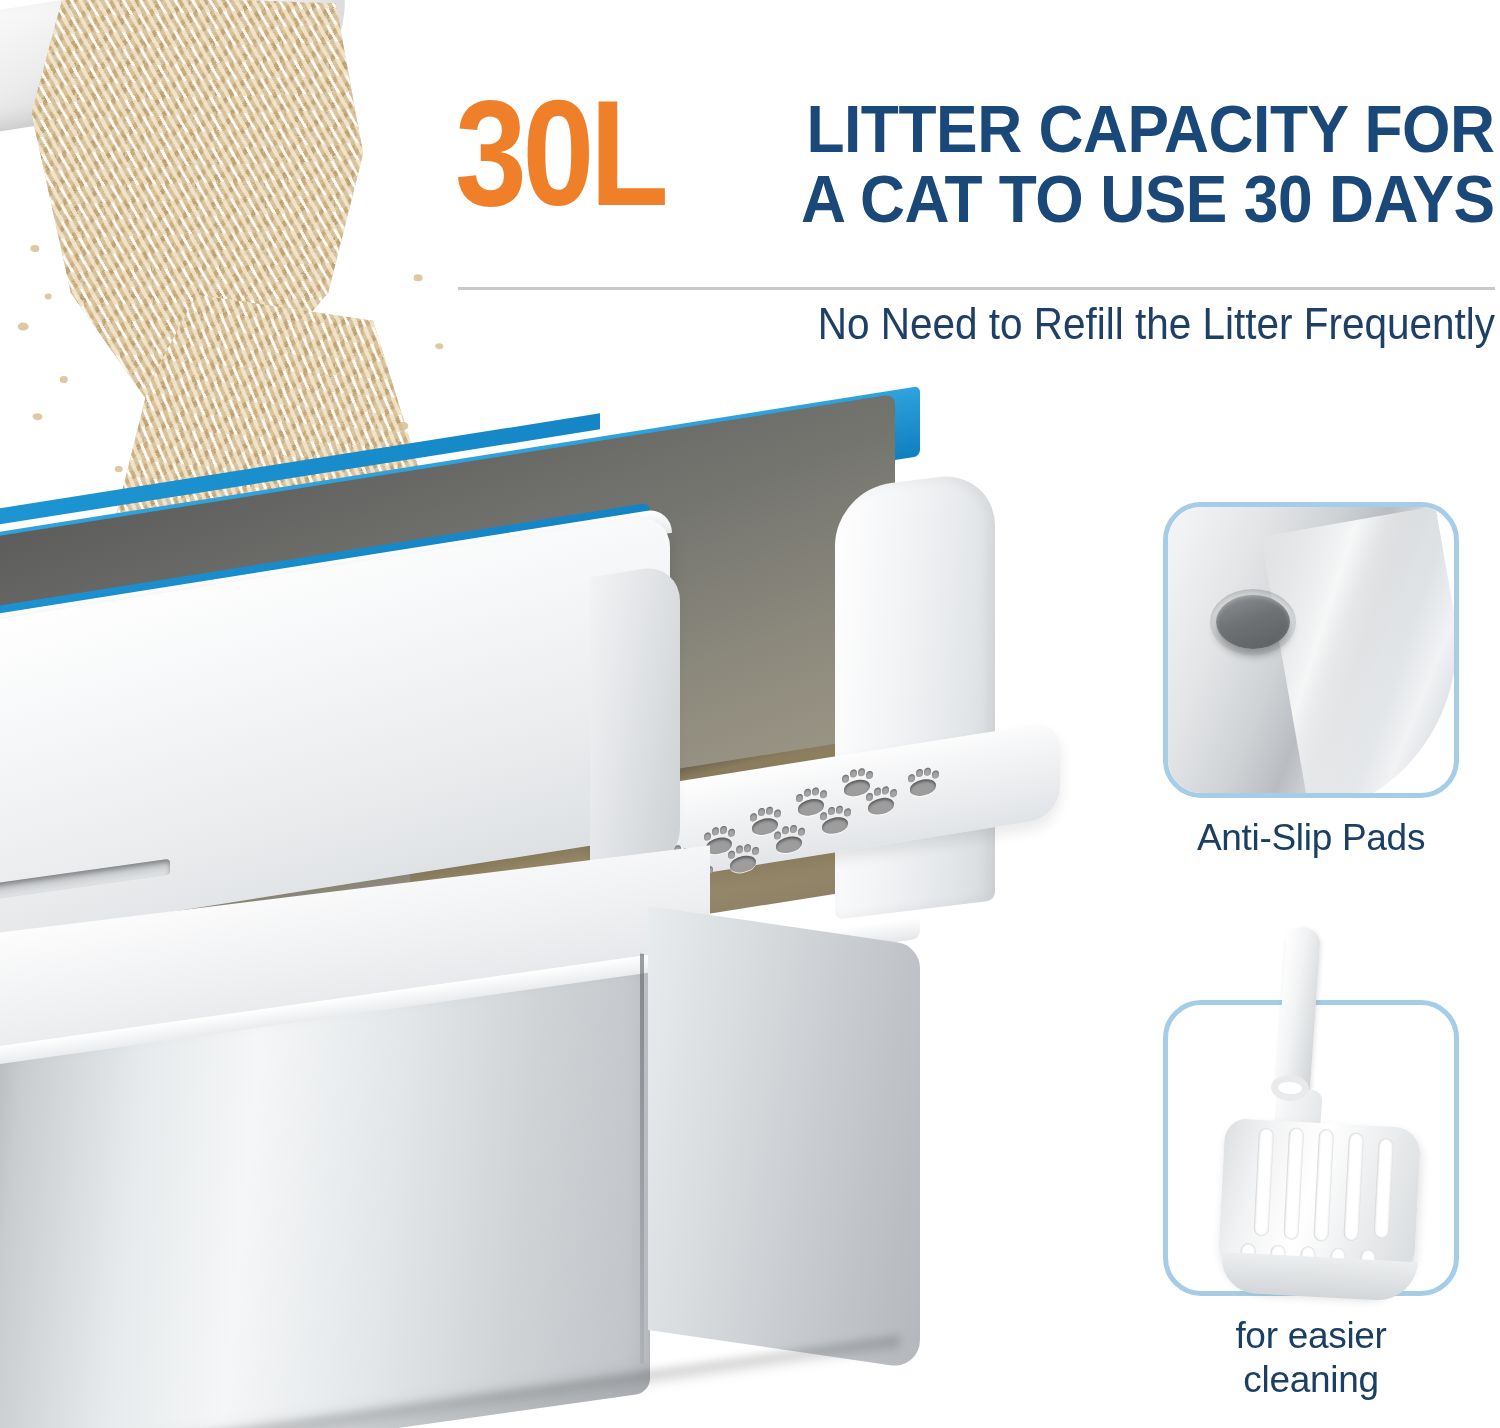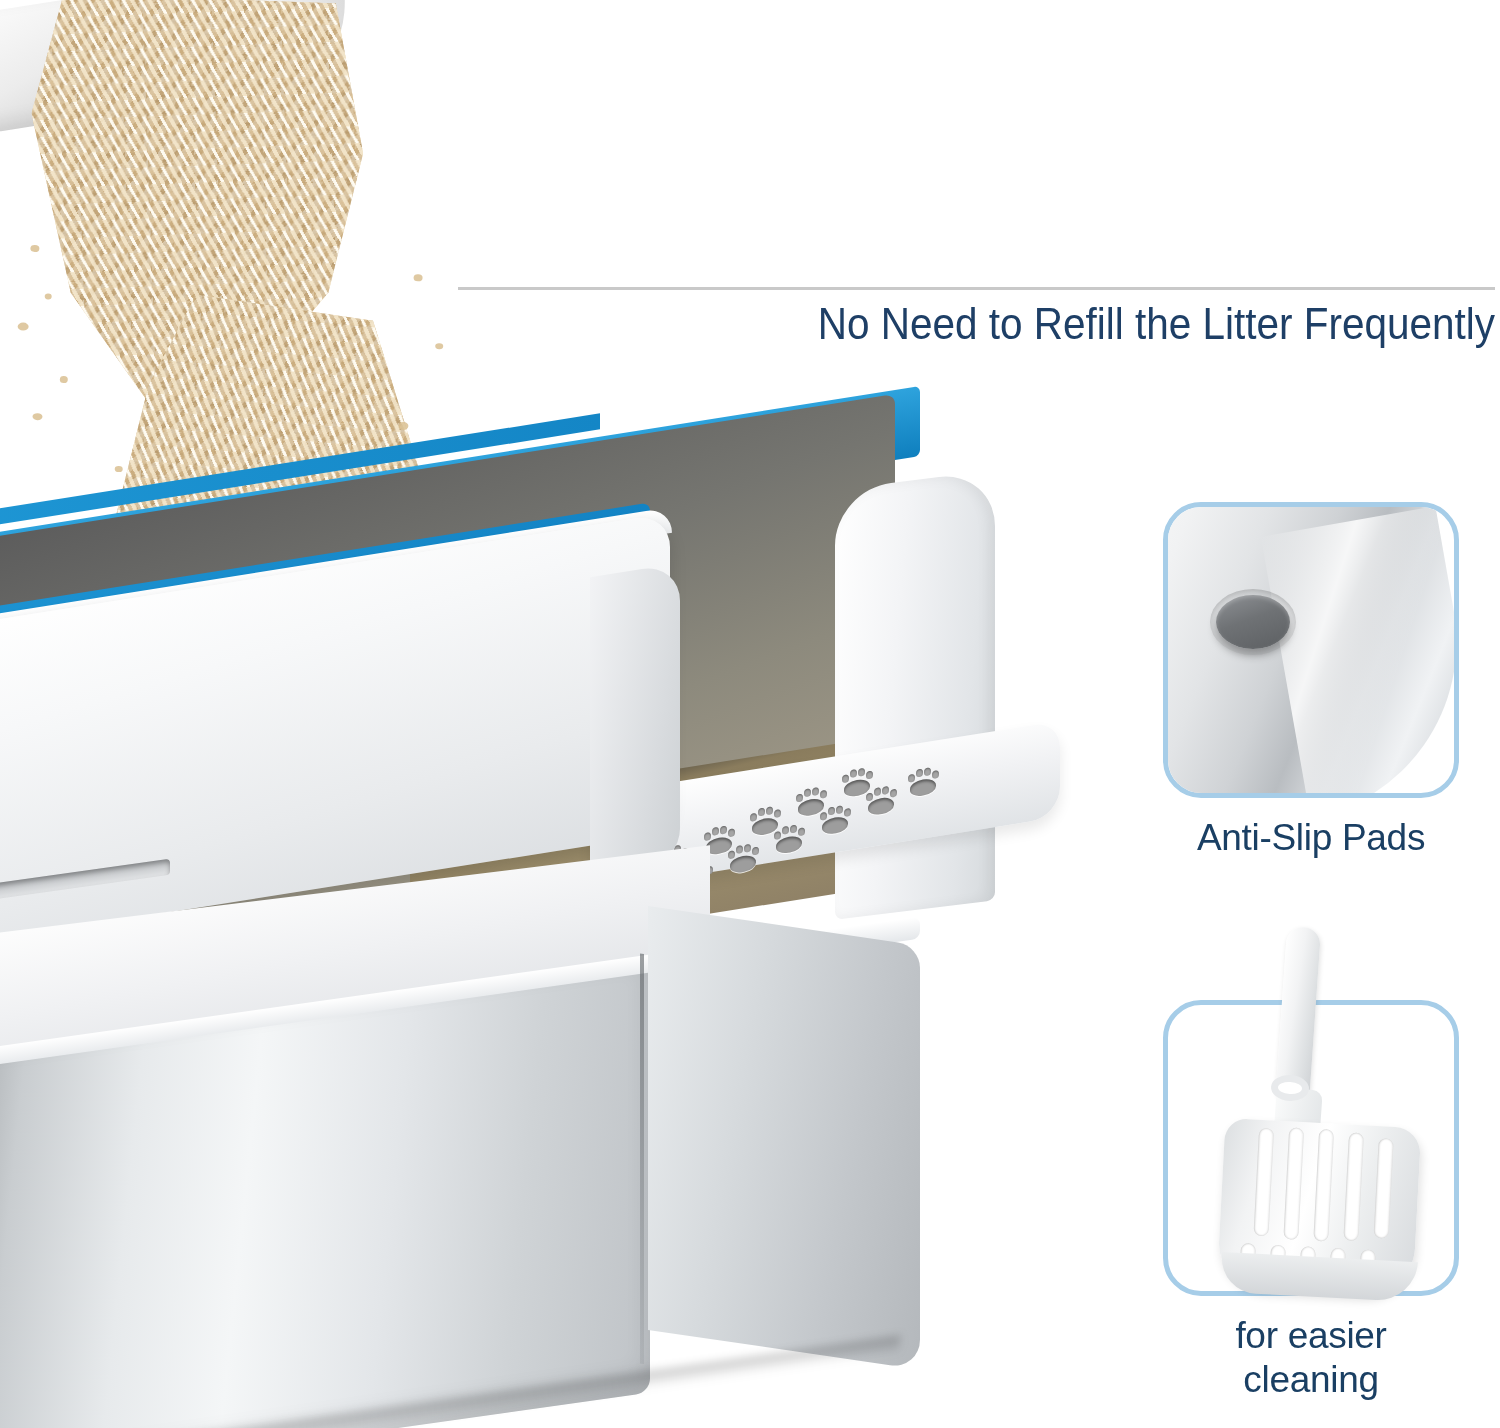--- a/index.html
+++ b/index.html
@@ -472,20 +472,29 @@
       <div class="steel-base">
         <div class="steel-top-lip"></div>
         <div class="steel-front"></div>
         <div class="steel-right"></div>
         <div class="steel-fold"></div>
         <div class="steel-bottom-shadow"></div>
       </div>
     </div>
   </div>
 
+  <div class="headline-block">
+    <div class="headline-row">
+      <div class="capacity-number">30L</div>
+      <div class="headline-lines">
+        <div class="headline-line">LITTER CAPACITY FOR</div>
+        <div class="headline-line">A CAT TO USE 30 DAYS</div>
+      </div>
+    </div>
+  </div>
 
   <div class="divider"></div>
 
   <div class="subtitle">No Need to Refill the Litter Frequently</div>
 
   <div class="feature" id="feature-antislip">
     <div class="feature-card">
       <div class="metal-corner"></div>
       <div class="metal-hilite"></div>
       <div class="slip-pad-ring"></div>

